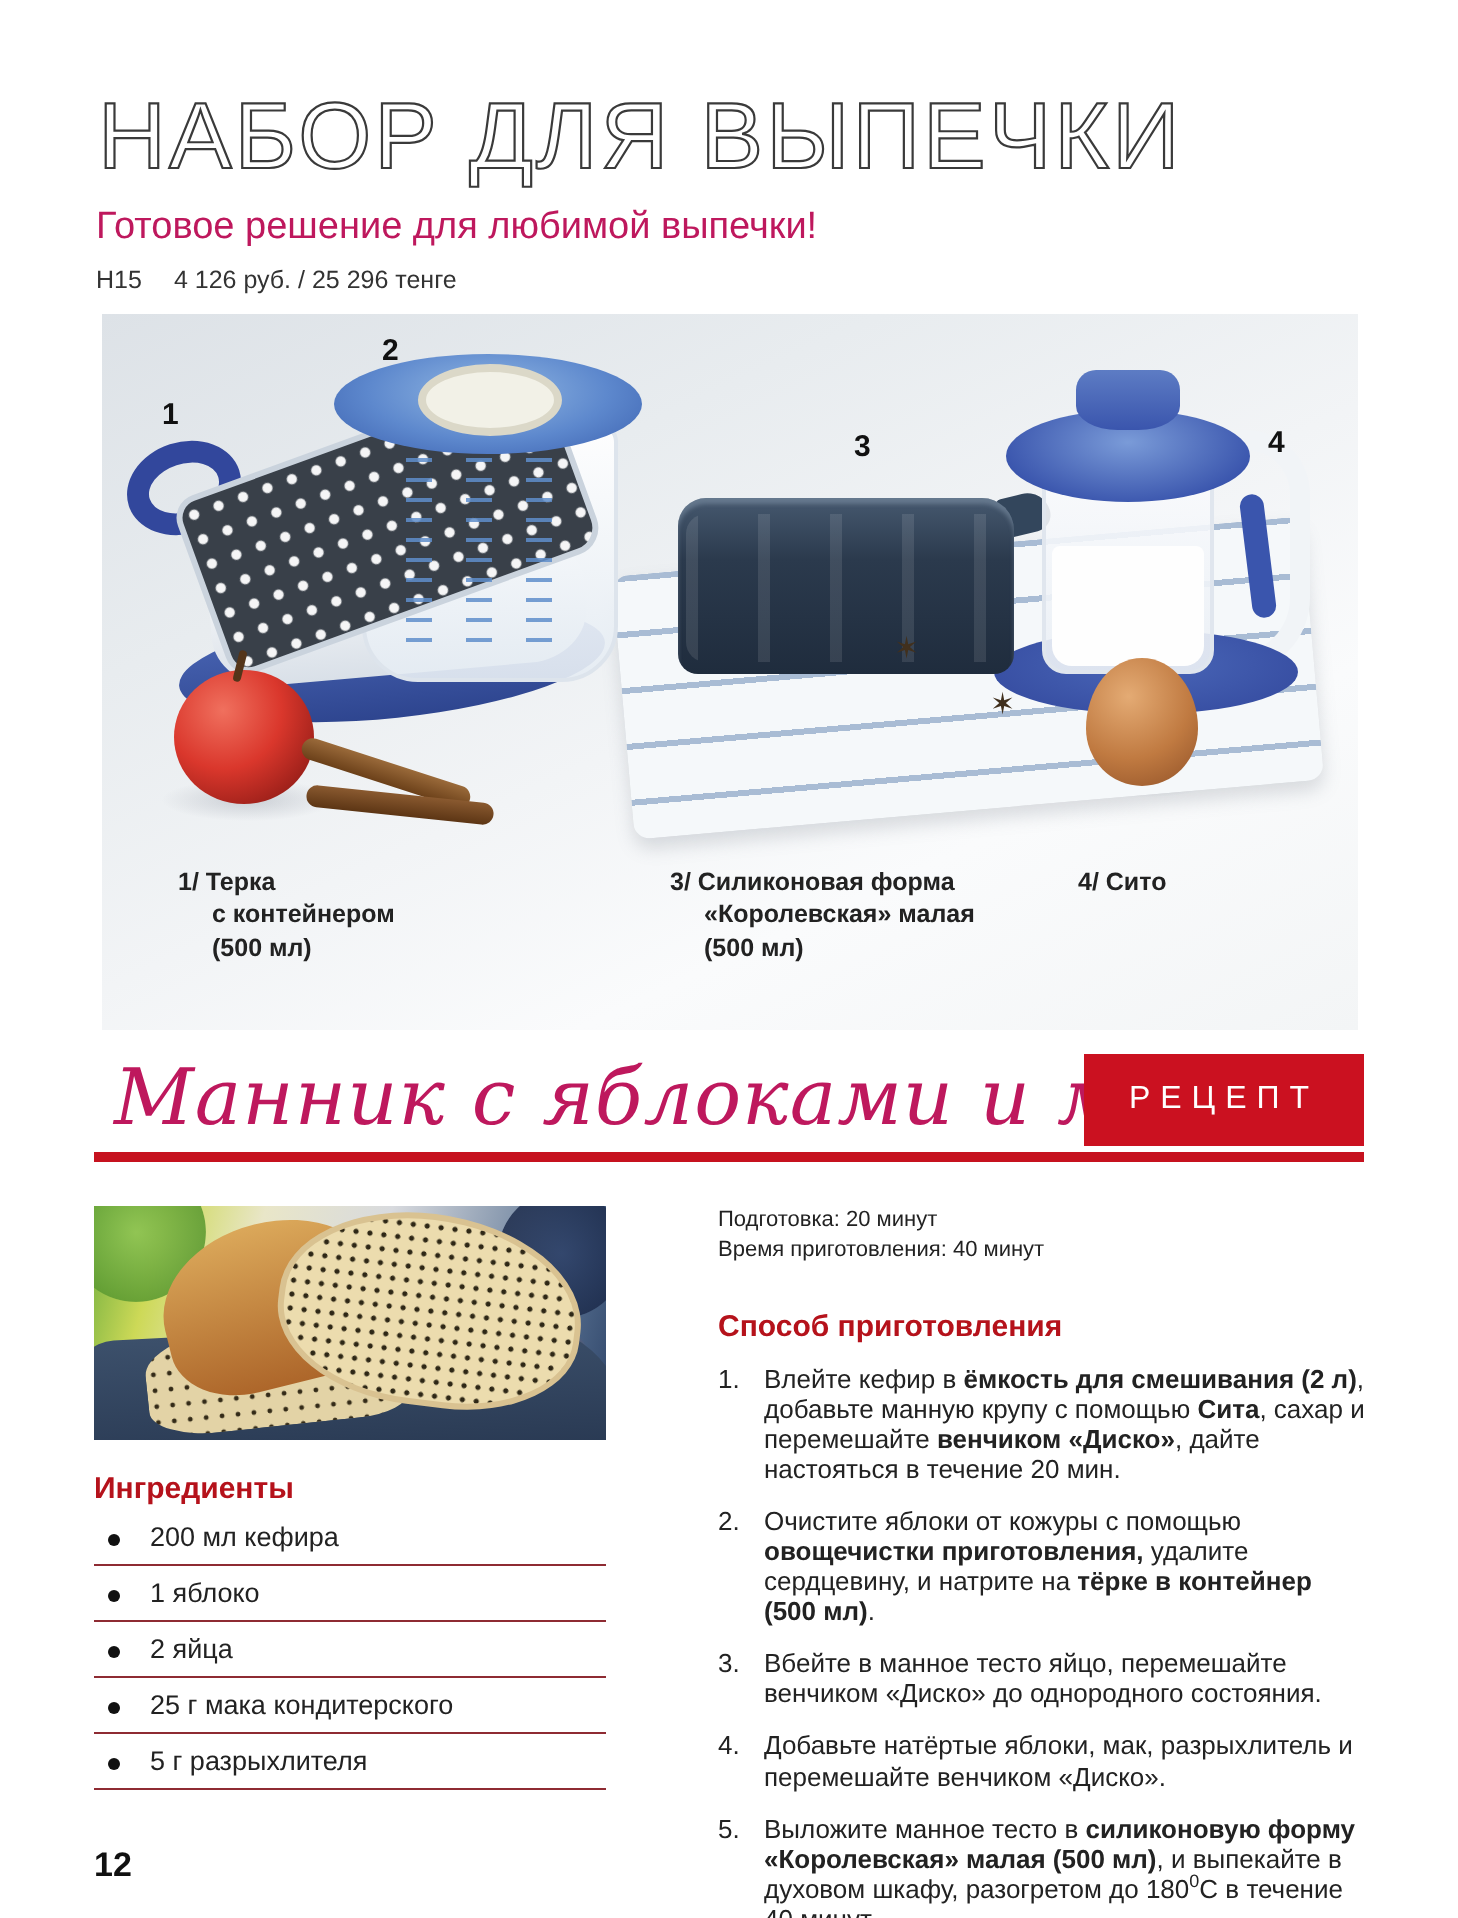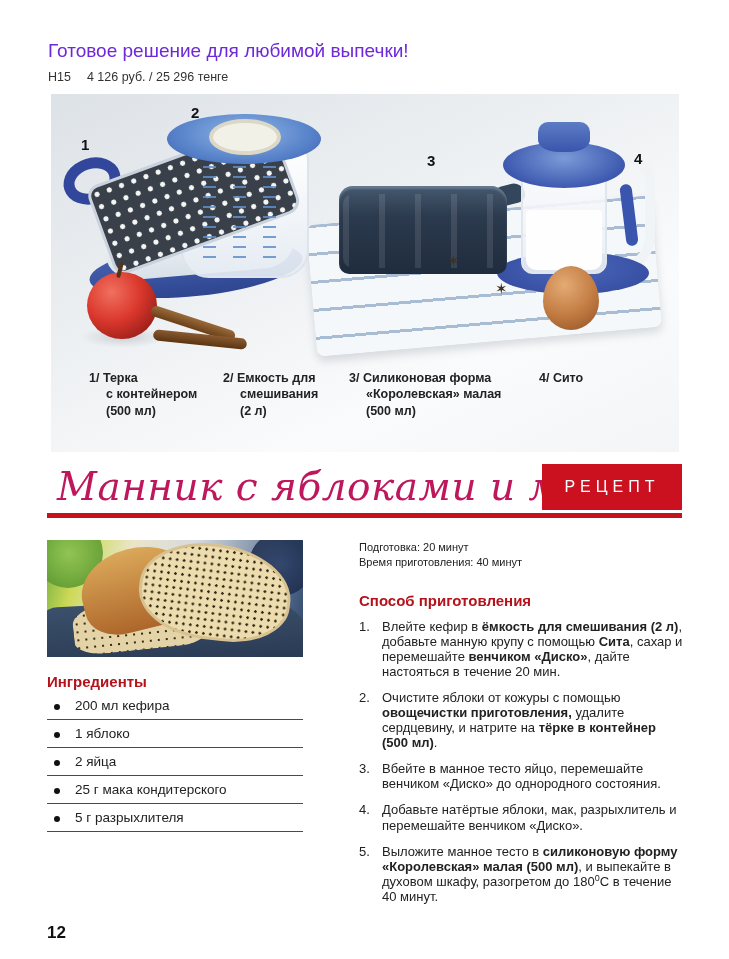--- a/index.html
+++ b/index.html
@@ -11,21 +11,21 @@
   .page { padding:40px 32px 0 47px; position:relative; height:100%; }
 
   
   .thin-title {
     font-size:47px; font-weight:400; letter-spacing:1.5px; color:#3a3a3a;
     line-height:1.0; margin:4px 0 12px 2px; white-space:nowrap;
   }
   @supports (-webkit-text-stroke: 1px #000) {
     .thin-title { color:transparent; -webkit-text-stroke:1.1px #3a3a3a; }
   }
-  .subtitle { font-size:19px; color:#6d28d9; margin:0 0 8px 1px; }
+  .subtitle { font-size:19px; color:#be185d; margin:0 0 8px 1px; }
   .sku-line { font-size:12.5px; color:#333; display:flex; gap:16px; margin-left:1px; }
 
   
   .photo {
     position:relative; width:628px; height:358px; margin:10px 0 0 4px; overflow:hidden;
     background:linear-gradient(155deg,#dde2e7 0%, #e8ecef 28%, #f2f4f6 52%, #fafbfc 72%, #f3f5f6 100%);
   }
   .photo * { position:absolute; }
   .ph-num { font-weight:bold; font-size:15px; color:#111; z-index:6; }
   .ph-label {
@@ -158,20 +158,21 @@
   .steps b { font-weight:bold; }
   sup { font-size:9px; vertical-align:super; line-height:0; }
 
   .page-num { position:absolute; left:47px; bottom:16px; font-size:17px; font-weight:bold; color:#111; }
 </style>
 </head>
 <body>
 
 <div class="page">
 
+  <h1 class="thin-title">НАБОР ДЛЯ ВЫПЕЧКИ</h1>
   <div class="subtitle">Готовое решение для любимой выпечки!</div>
   <div class="sku-line">
     <span>H15</span>
     <span>4 126 руб. / 25 296 тенге</span>
   </div>
 
   <div class="photo">
 
     <div class="grater-lid"></div>
     <div class="grater-tray"></div>
@@ -212,24 +213,21 @@
     <span class="star-anise sa2">✶</span>
 
     <span class="ph-num" style="left:30px;  top:42px;">1</span>
     <span class="ph-num" style="left:140px; top:10px;">2</span>
     <span class="ph-num" style="left:376px; top:58px;">3</span>
     <span class="ph-num" style="left:583px; top:56px;">4</span>
 
     <div class="ph-label" style="left:38px;">1/ Терка
 с контейнером
 (500 мл)</div>
-    <div class="ph-label" style="left:172px;">2/ Емкость для
-смешивания
-(2 л)</div>
-    <div class="ph-label" style="left:298px;">3/ Силиконовая форма
+    <div class="ph-label" style="left:284px;">3/ Силиконовая форма
 «Королевская» малая
 (500 мл)</div>
     <div class="ph-label" style="left:488px;">4/ Сито</div>
   </div>
 
   <div class="recipe-head">
     <div class="script-title">Манник с яблоками и маком</div>
     <div class="badge">РЕЦЕПТ</div>
   </div>
 

